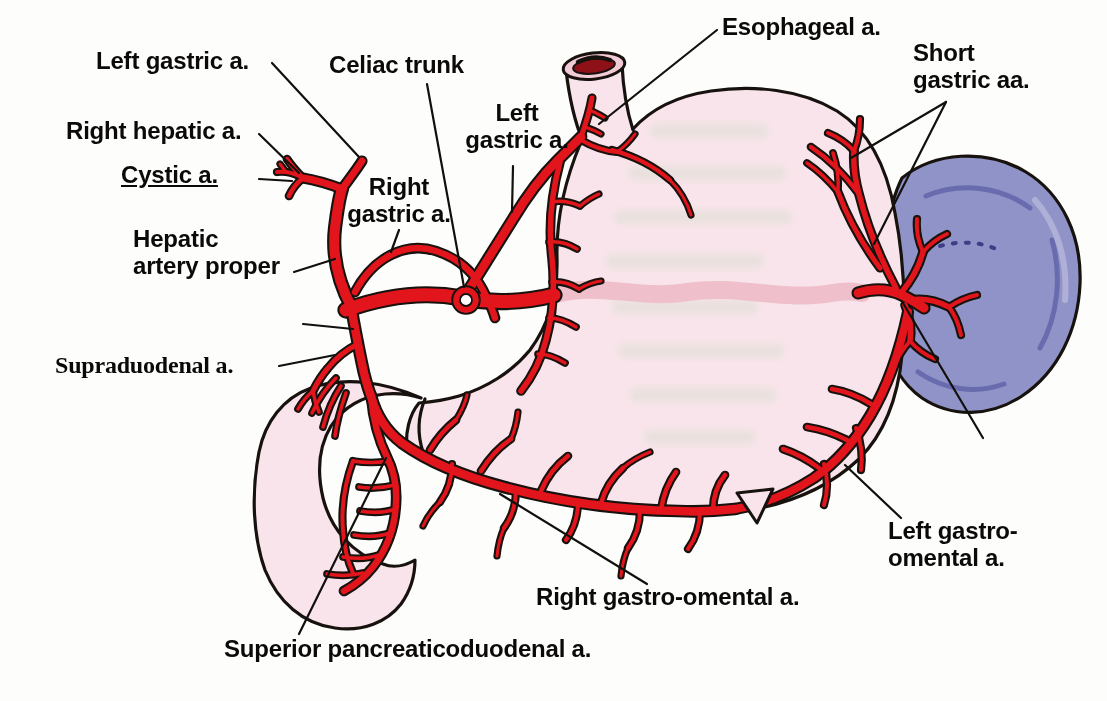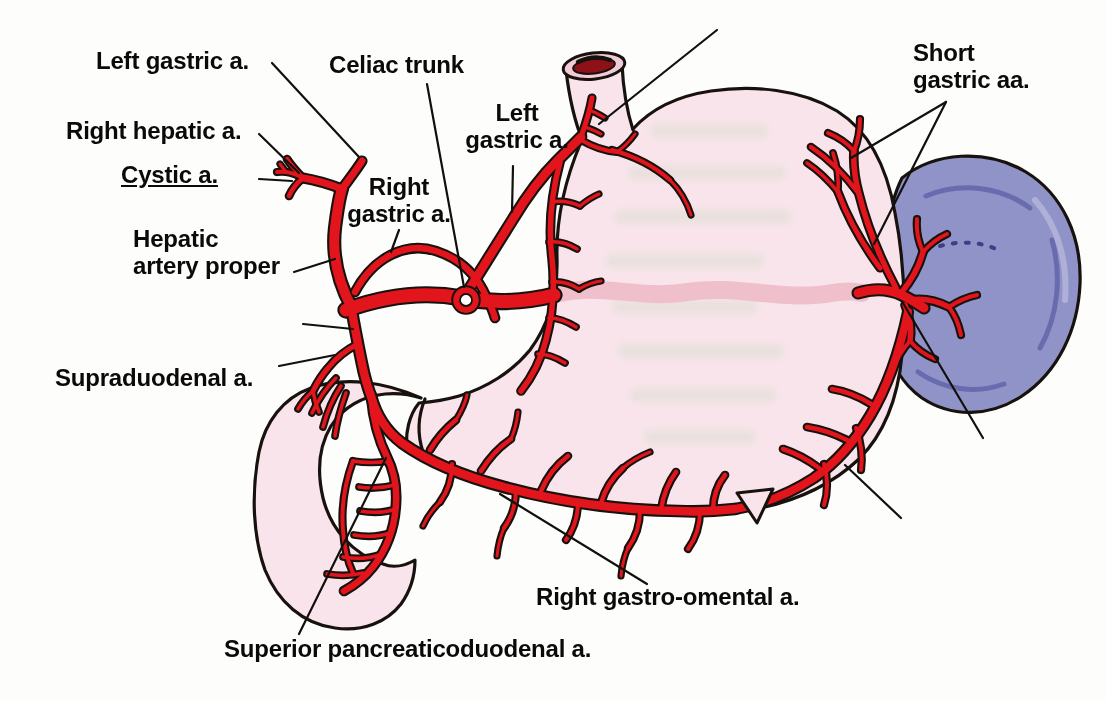--- a/index.html
+++ b/index.html
@@ -358,28 +358,31 @@
       <line class="leader" x1="294" y1="272" x2="335" y2="259"></line>
       <line class="leader" x1="303" y1="324" x2="353" y2="329"></line>
       <line class="leader" x1="279" y1="366" x2="335" y2="355"></line>
       <line class="leader" x1="983" y1="438" x2="903" y2="303"></line>
       <line class="leader" x1="901" y1="518" x2="845" y2="465"></line>
       <line class="leader" x1="647" y1="584" x2="500" y2="494"></line>
       <line class="leader" x1="299" y1="634" x2="386" y2="458"></line>
     </g>
   </svg>
 
+  <div class="label" style="left:722px;top:14px;">Esophageal a.</div>
   <div class="label" style="left:913px;top:40px;">Short
 gastric aa.</div>
   <div class="label" style="left:96px;top:48px;">Left gastric a.</div>
   <div class="label" style="left:329px;top:52px;">Celiac trunk</div>
   <div class="label center" style="left:517px;top:100px;">Left
 gastric a.</div>
   <div class="label" style="left:66px;top:118px;">Right hepatic a.</div>
   <div class="label" style="left:121px;top:162px;text-decoration:underline;">Cystic a.</div>
   <div class="label center small" style="left:399px;top:174px;">Right
 gastric a.</div>
   <div class="label" style="left:133px;top:226px;">Hepatic
 artery proper</div>
-  <div class="label" style="left:55px;top:365px;">Supraduodenal a.</div>
+  <div class="label" style="left:55px;top:352px;font-family:Liberation Serif, serif;">Supraduodenal a.</div>
+  <div class="label" style="left:888px;top:518px;">Left gastro-
+omental a.</div>
   <div class="label" style="left:536px;top:584px;">Right gastro-omental a.</div>
   <div class="label" style="left:224px;top:636px;">Superior pancreaticoduodenal a.</div>
 </div>
 
 </body></html>

